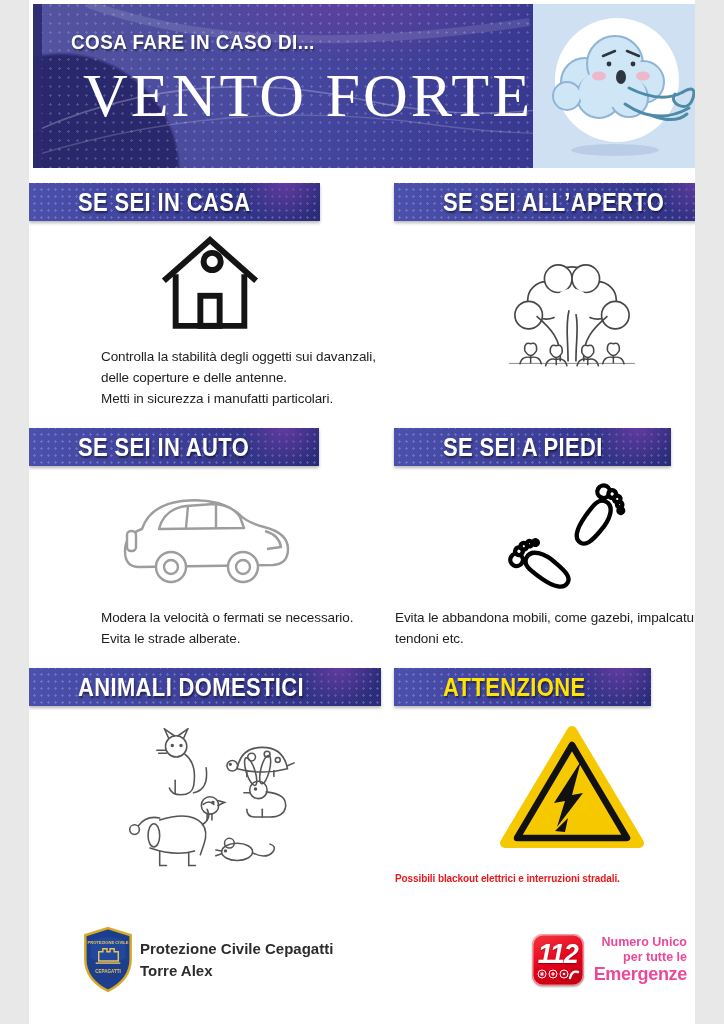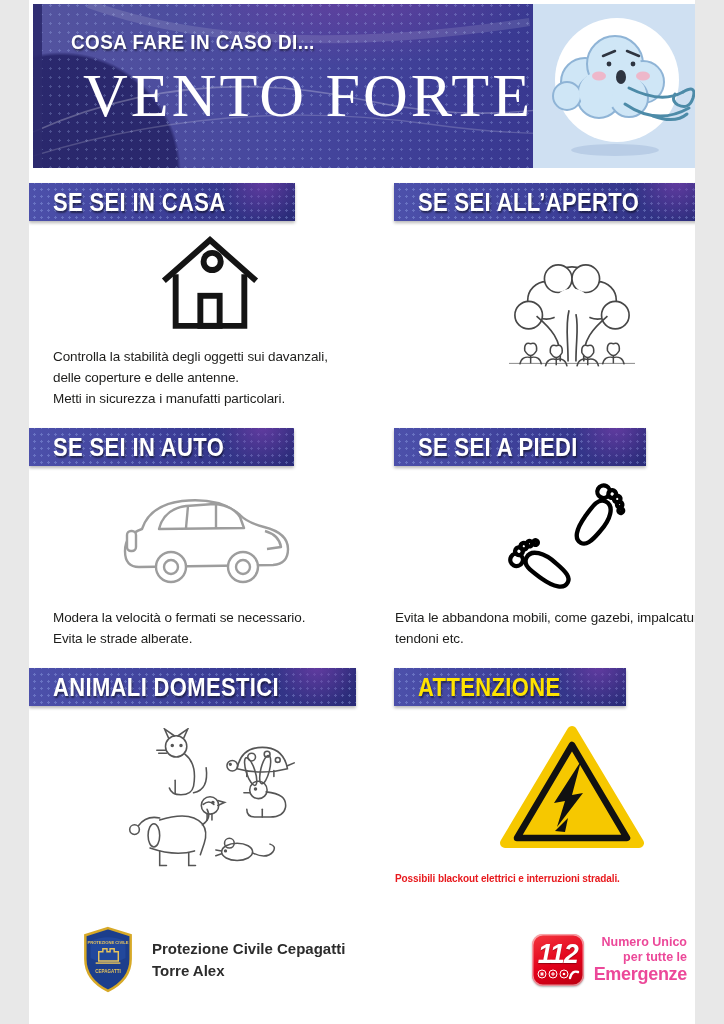--- a/index.html
+++ b/index.html
@@ -40,53 +40,53 @@
   }
   
   .content{position:absolute;top:183px;left:0;width:724px;}
   .row{display:grid;grid-template-columns:362px 362px;}
   .cell{display:flex;flex-direction:column;}
   .cell.r1{height:245px;}
   .cell.r2{height:240px;}
   .cell.r3{height:232px;}
   .banner{
     height:38px;width:-moz-fit-content;width:fit-content;
-    padding:0 46px 0 24px;display:flex;align-items:center;
+    padding:0 46px 0 49px;display:flex;align-items:center;
     background:
       radial-gradient(circle 62px at 88% -8%, rgba(112,62,168,.8), transparent 70%),
       radial-gradient(rgba(175,198,255,.3) 1px, transparent 1.25px) 2px 3px/7px 7px,
       linear-gradient(100deg,#4d51ab 0%,#3b3d96 55%,#2a2b78 100%);
     box-shadow:0 2px 3px rgba(0,0,0,.28);
   }
   .col-right .banner{margin-left:3px;}
   .banner-text{
     color:#fff;font-size:25px;font-weight:800;letter-spacing:.4px;white-space:nowrap;
     transform:scaleX(.88);transform-origin:left;
     text-shadow:1px 2px 2px rgba(0,0,0,.5);
   }
   .banner-text.yellow{color:var(--banner-yellow,#ffe400);}
   .iconbox{flex:1;display:flex;align-items:center;justify-content:center;}
   .body-text{
     margin:0;font-size:13.5px;line-height:1.55;letter-spacing:-.1px;color:#1d1d1b;
   }
-  .col-left .body-text{margin-left:24px;width:300px;}
+  .col-left .body-text{margin-left:72px;width:300px;}
   .col-right .body-text{margin-left:4px;width:334px;}
   .body-text.just{text-align:justify;}
   .body-text .line{display:block;}
   .red{color:var(--accent-red,#e8191d);font-weight:700;}
   .warning-text{color:var(--accent-red,#e8191d);font-weight:700;font-size:10px;}
   .r1 .body-text,.r2 .body-text{margin-bottom:18px;}
   .r3 .body-text{margin-bottom:14px;}
   
   .footer{
     position:absolute;top:920px;left:0;width:724px;height:80px;
     display:flex;align-items:center;justify-content:space-between;
     padding:0 66px 0 52px;box-sizing:border-box;
   }
-  .org{display:flex;align-items:center;gap:17px;}
+  .org{display:flex;align-items:center;gap:5px;}
   .org-text{font-size:15px;font-weight:700;color:#2c2c2c;line-height:1.45;}
   .emergency{display:flex;align-items:center;gap:10px;}
   .badge-112{
     width:52px;height:52px;border-radius:11px;position:relative;
     background:linear-gradient(160deg,#f4383f 0%,var(--emergency-red,#e2001a) 55%,#b80010 100%);
     box-shadow:inset 0 0 0 1.5px rgba(255,255,255,.55), 0 1px 2px rgba(0,0,0,.3);
     display:flex;flex-direction:column;align-items:center;justify-content:center;
   }
   .badge-112 .num{
     color:#fff;font-size:27px;font-weight:800;font-style:italic;line-height:1;

